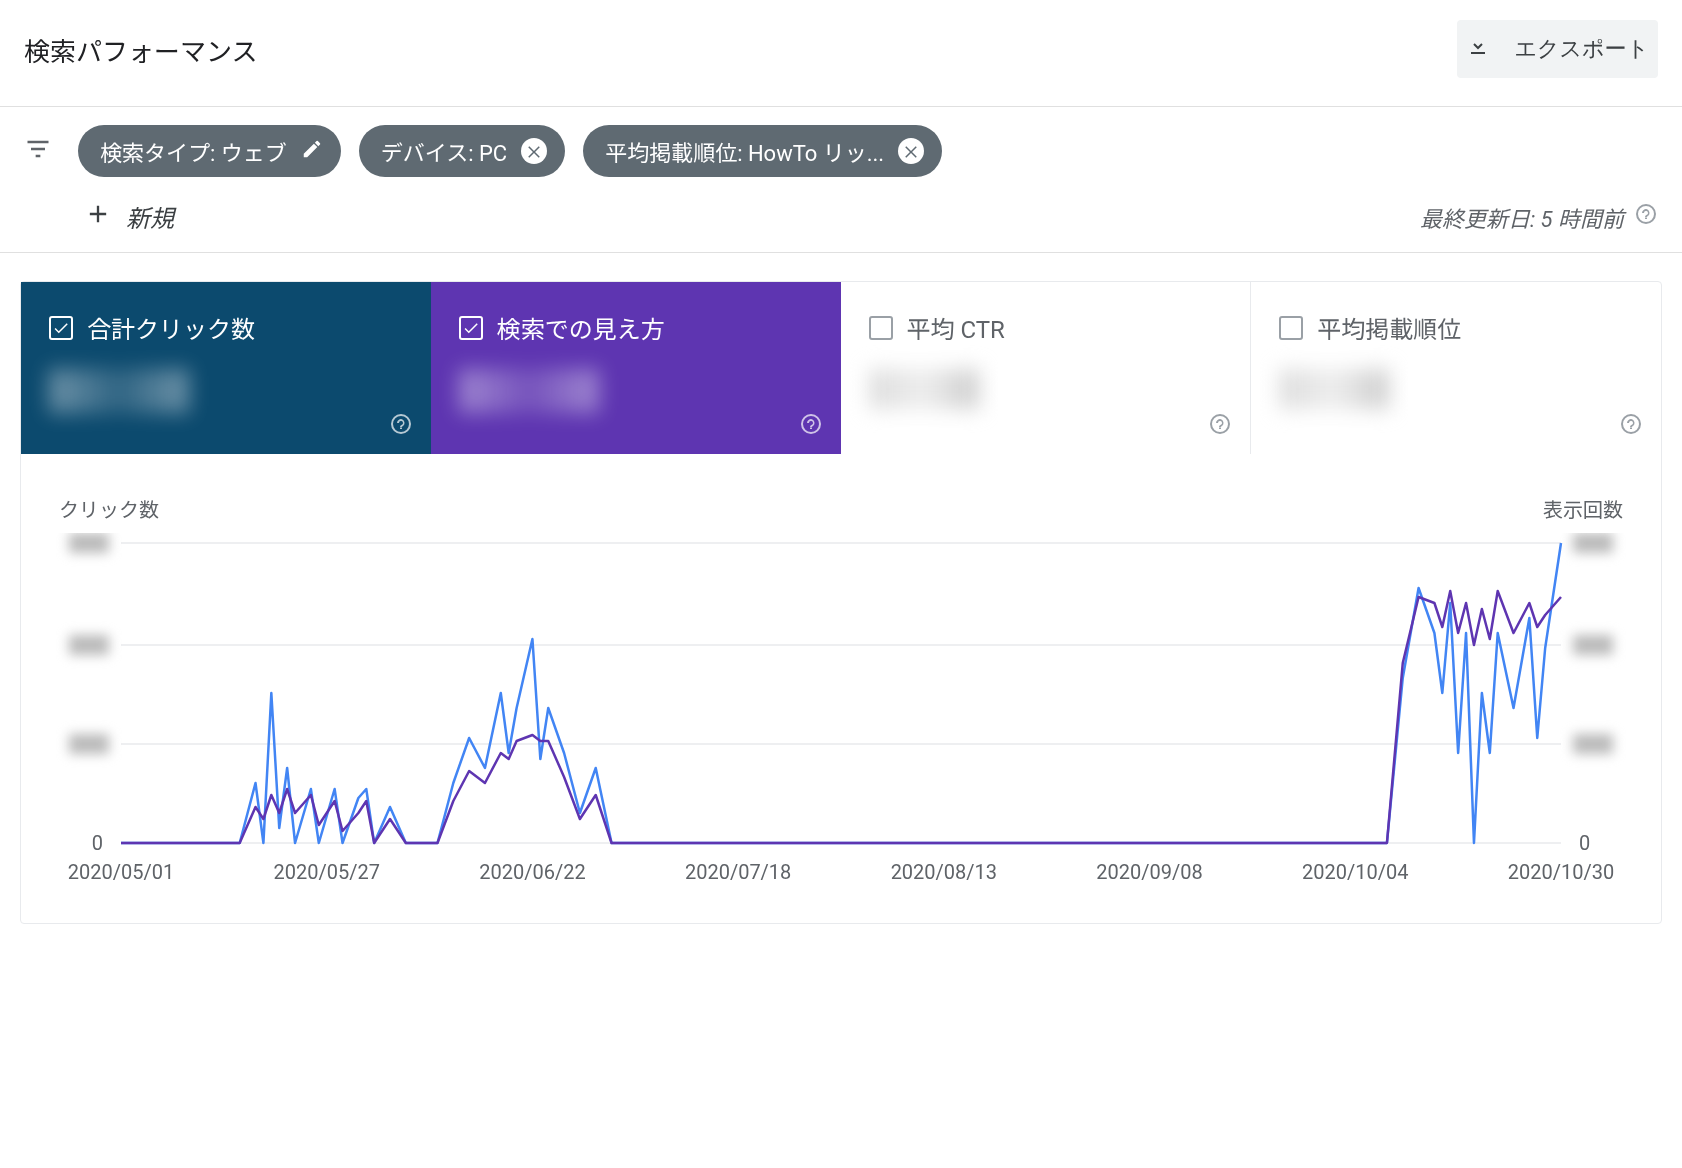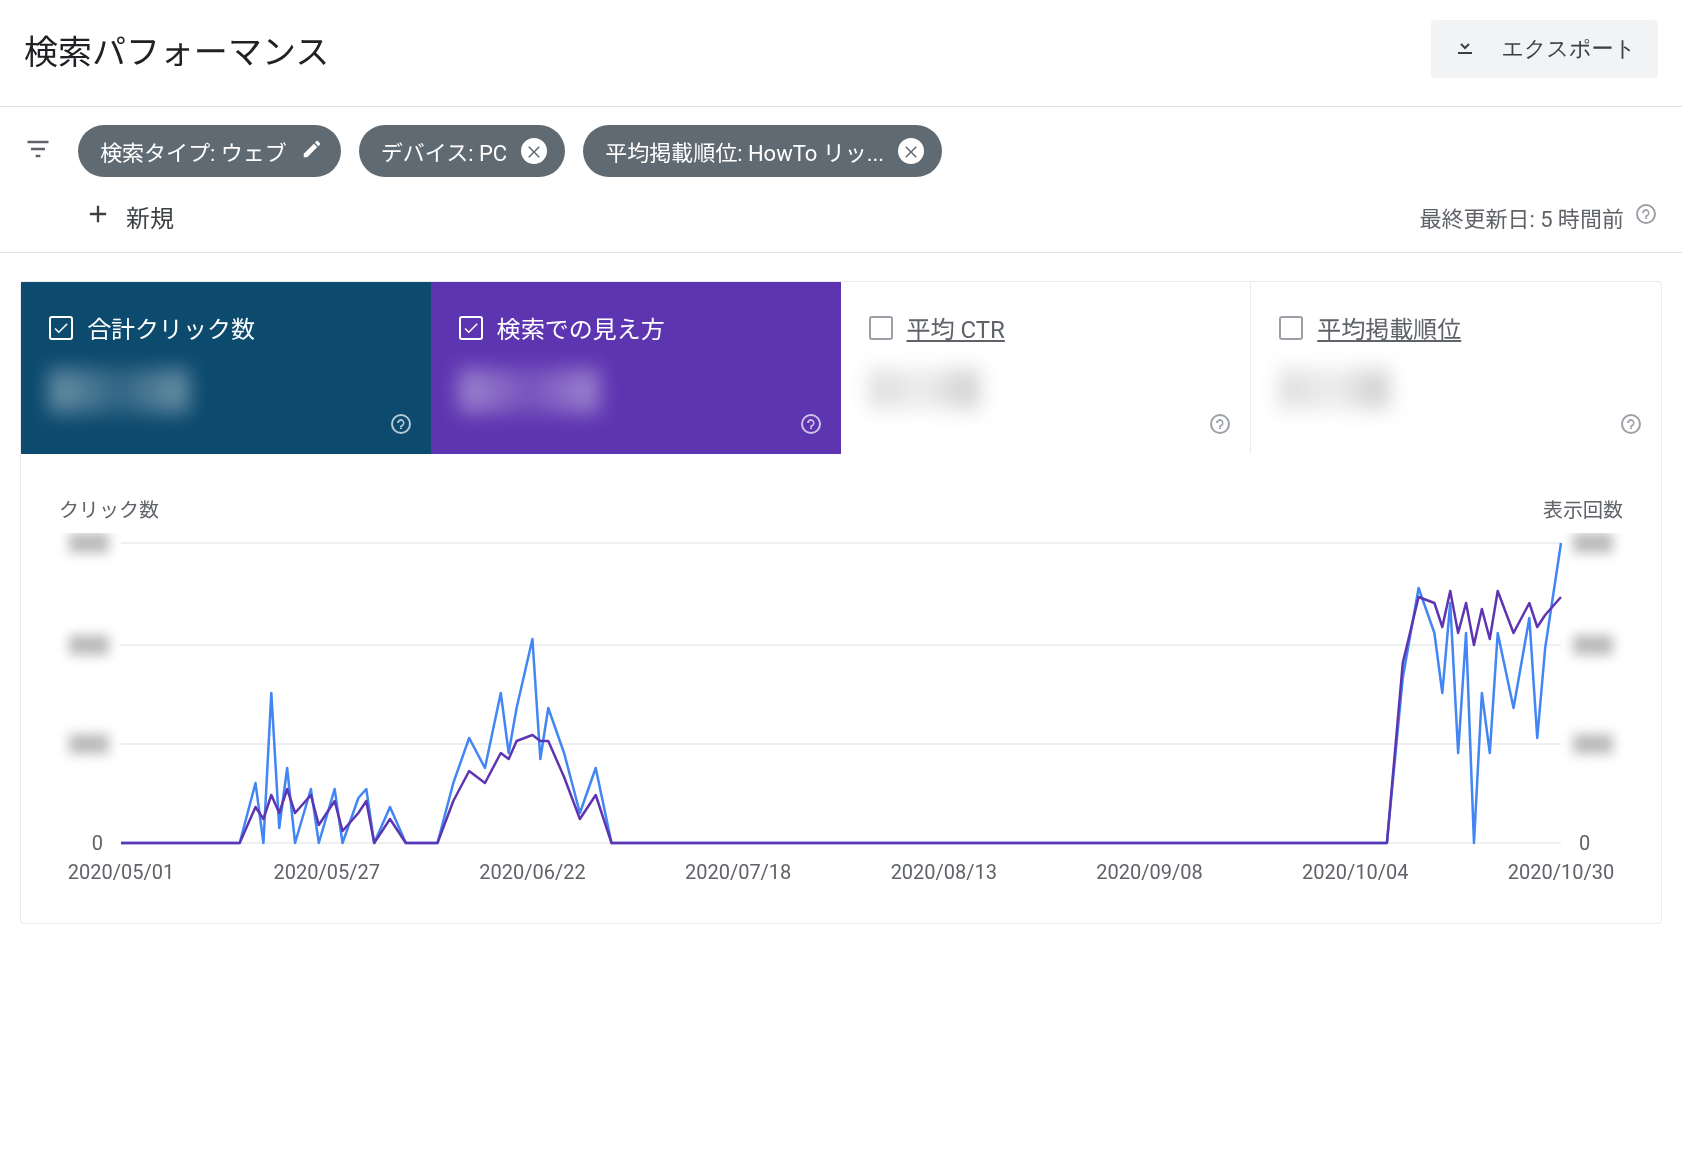--- a/index.html
+++ b/index.html
@@ -10,32 +10,32 @@
     width: 1682px;
   }
   .header {
     display: flex;
     align-items: center;
     justify-content: space-between;
     padding: 20px 24px 28px 24px;
     border-bottom: 1px solid #e0e0e0;
   }
   .page-title {
-    font-size: 34px;
+    font-size: 26px;
     font-weight: 400;
     color: #202124;
   }
   .export-btn {
     display: flex;
     align-items: center;
     gap: 24px;
     background: #f1f3f4;
     border: none;
     border-radius: 4px;
-    padding: 14px 22px;
+    padding: 14px 9px;
     font-size: 22px;
     color: #3c4043;
     cursor: pointer;
   }
   .export-btn svg { width: 24px; height: 24px; fill: #3c4043; }
 
   .filter-bar {
     padding: 18px 24px 18px 24px;
     border-bottom: 1px solid #e0e0e0;
   }
@@ -66,20 +66,21 @@
     display: flex; align-items: center; justify-content: center;
   }
   .chip .chip-action.close svg { fill: #5f6a72; width: 18px; height: 18px; }
 
   .filter-row2 {
     display: flex;
     align-items: center;
     justify-content: space-between;
     margin-top: 22px;
     padding-left: 60px;
+    font-style: italic;
   }
   .new-filter {
     display: flex; align-items: center; gap: 14px;
     font-size: 24px; color: #3c4043; cursor: pointer;
   }
   .new-filter svg { width: 28px; height: 28px; fill: #3c4043; }
   .last-update {
     display: flex; align-items: center; gap: 10px;
     font-size: 22px; color: #5f6368;
   }
@@ -107,21 +108,21 @@
   .metric-card.purple { background: #5e35b1; color: #fff; border-right: none; }
   .metric-head {
     display: flex; align-items: center; gap: 14px;
     font-size: 24px; font-weight: 400;
   }
   .metric-card .cb {
     width: 24px; height: 24px; border: 2.5px solid currentColor; border-radius: 3px;
     display: inline-flex; align-items: center; justify-content: center;
   }
   .metric-card .cb svg { width: 18px; height: 18px; fill: currentColor; }
-  .metric-card.inactive { color: #5f6368; text-decoration: underline; }
+  .metric-card.inactive { color: #5f6368; }
   .metric-card.inactive .cb { border-color: #9aa0a6; }
   .metric-value-blur {
     margin-top: 24px;
     width: 140px; height: 44px;
     filter: blur(10px);
     background: linear-gradient(90deg, rgba(255,255,255,.4), rgba(255,255,255,.15), rgba(255,255,255,.4));
   }
   .metric-card.inactive .metric-value-blur {
     background: linear-gradient(90deg, #ddd, #eee, #ccc);
     width: 110px; height: 40px;

